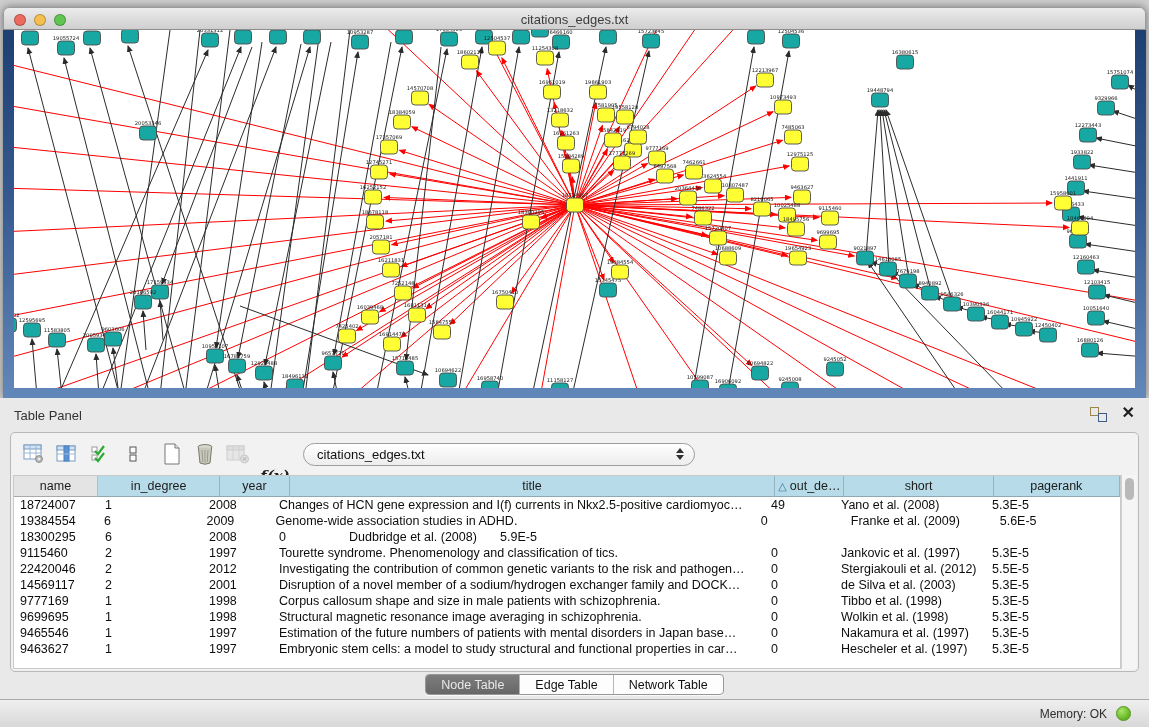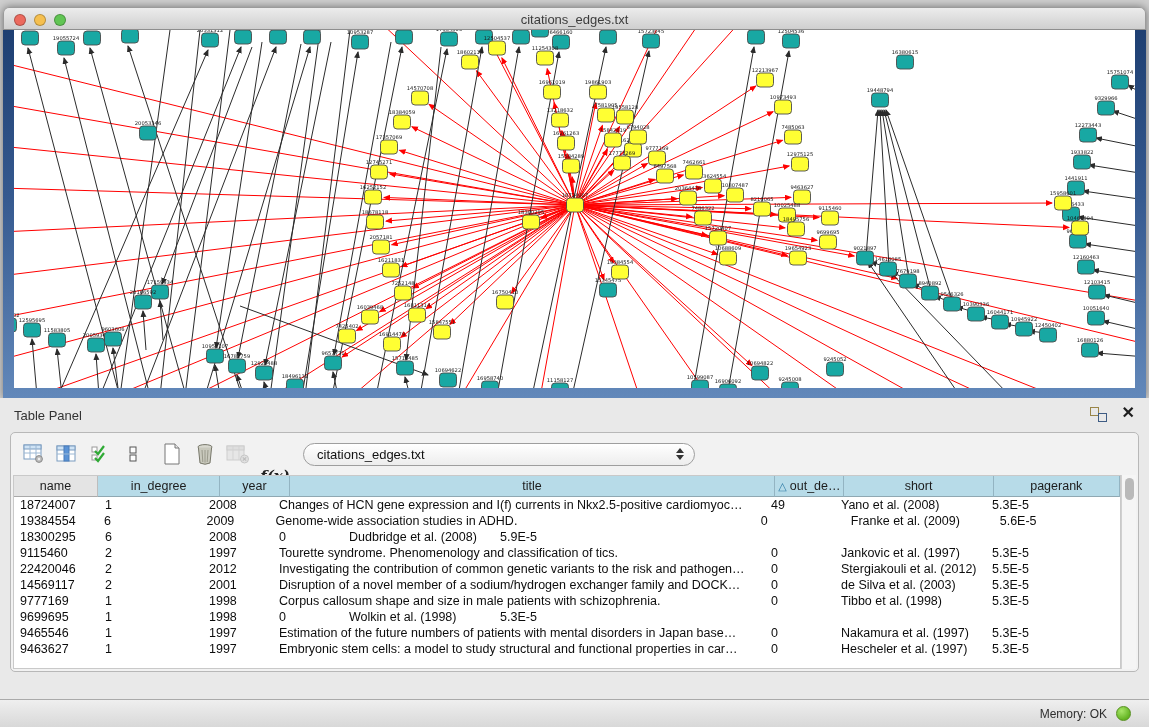--- a/index.html
+++ b/index.html
@@ -655,20 +655,21 @@
               <div class="td" style="width: 70px;">1998</div>
               <div class="td" style="width: 492px;">Corpus callosum shape and size in male patients with schizophrenia.</div>
               <div class="td" style="width: 70px;">0</div>
               <div class="td" style="width: 151px;">Tibbo et al. (1998)</div>
               <div class="td" style="width: 128px;">5.3E-5</div>
             </div>
             <div class="tr">
               <div class="td" style="width: 85px;">9699695</div>
               <div class="td" style="width: 104px;">1</div>
               <div class="td" style="width: 70px;">1998</div>
+              <div class="td" style="width: 492px;">Structural magnetic resonance image averaging in schizophrenia.</div>
               <div class="td" style="width: 70px;">0</div>
               <div class="td" style="width: 151px;">Wolkin et al. (1998)</div>
               <div class="td" style="width: 128px;">5.3E-5</div>
             </div>
             <div class="tr">
               <div class="td" style="width: 85px;">9465546</div>
               <div class="td" style="width: 104px;">1</div>
               <div class="td" style="width: 70px;">1997</div>
               <div class="td" style="width: 492px;">Estimation of the future numbers of patients with mental disorders in Japan base…</div>
               <div class="td" style="width: 70px;">0</div>
@@ -684,20 +685,27 @@
               <div class="td" style="width: 151px;">Hescheler et al. (1997)</div>
               <div class="td" style="width: 128px;">5.3E-5</div>
             </div>
           </div>
       </div>
       <div class="vscroll">
         <div class="vthumb"></div>
       </div>
     </div>
 
+    <div class="tabs-strip">
+      <div class="segmented">
+        <button class="seg sel">Node Table</button>
+        <button class="seg">Edge Table</button>
+        <button class="seg">Network Table</button>
+      </div>
+    </div>
   </div>
 
   <div class="status-bar">
     <span class="mem">Memory: OK</span>
     <span class="mem-dot"></span>
   </div>
 
 </div>
 
 </body></html>

